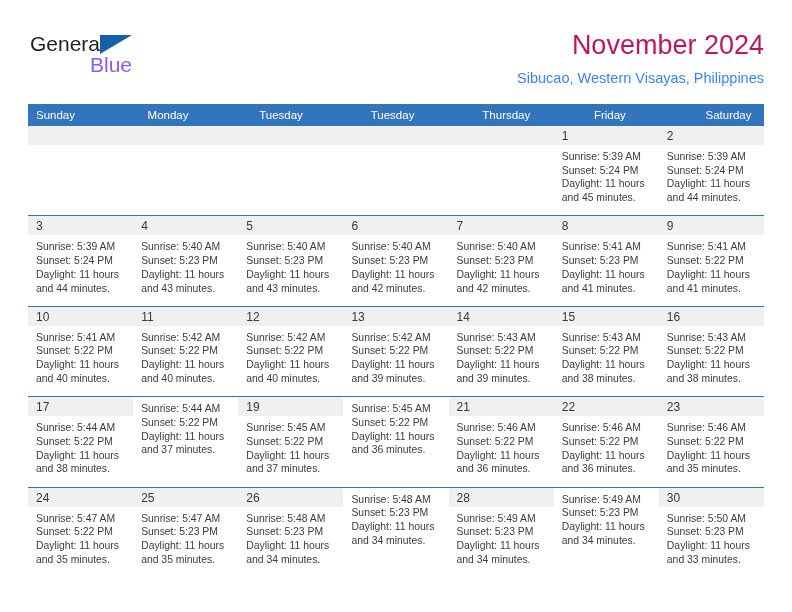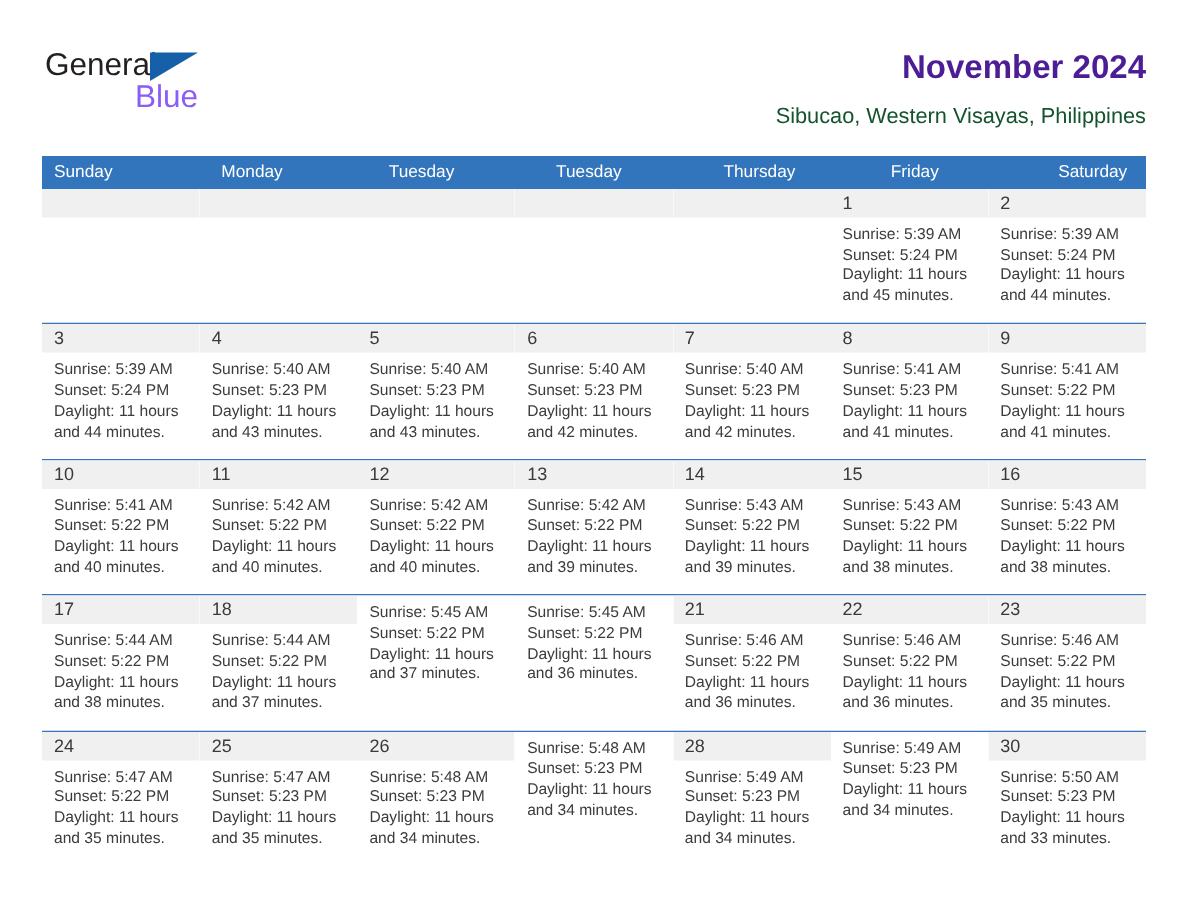--- a/index.html
+++ b/index.html
@@ -63,29 +63,28 @@
     color: #8b5cf6;
     font-family: "Liberation Sans", sans-serif;
   }
   .title-block {
     position: absolute;
     right: 0;
     top: 0;
     text-align: right;
   }
   .cal-title {
-    font-size: 22px;
-    color: #4c1d95;
+    font-size: 27px;
+    color: #be185d;
     line-height: 34px;
     white-space: nowrap;
-    font-weight: bold;
   }
   .cal-subtitle {
     font-size: 14.5px;
-    color: #14532d;
+    color: #3b82f6;
     line-height: 22px;
     margin-top: 5px;
     white-space: nowrap;
     text-align: center;
   }
 
   
   .calendar {
     position: absolute;
     left: 28px;
@@ -349,29 +348,29 @@
           <div class="daycell">
             <div class="daynum-strip"><span class="daynum">17</span></div>
             <div class="daybody">
               <div class="dayline">Sunrise: 5:44 AM</div>
               <div class="dayline">Sunset: 5:22 PM</div>
               <div class="dayline">Daylight: 11 hours</div>
               <div class="dayline">and 38 minutes.</div>
             </div>
           </div>
           <div class="daycell">
-            <div class="daynum-strip"><span class="daynum">18</span></div>
             <div class="daybody">
               <div class="dayline">Sunrise: 5:44 AM</div>
               <div class="dayline">Sunset: 5:22 PM</div>
               <div class="dayline">Daylight: 11 hours</div>
               <div class="dayline">and 37 minutes.</div>
             </div>
           </div>
           <div class="daycell">
+            <div class="daynum-strip"><span class="daynum">19</span></div>
             <div class="daybody">
               <div class="dayline">Sunrise: 5:45 AM</div>
               <div class="dayline">Sunset: 5:22 PM</div>
               <div class="dayline">Daylight: 11 hours</div>
               <div class="dayline">and 37 minutes.</div>
             </div>
           </div>
           <div class="daycell">
             <div class="daybody">
               <div class="dayline">Sunrise: 5:45 AM</div>

